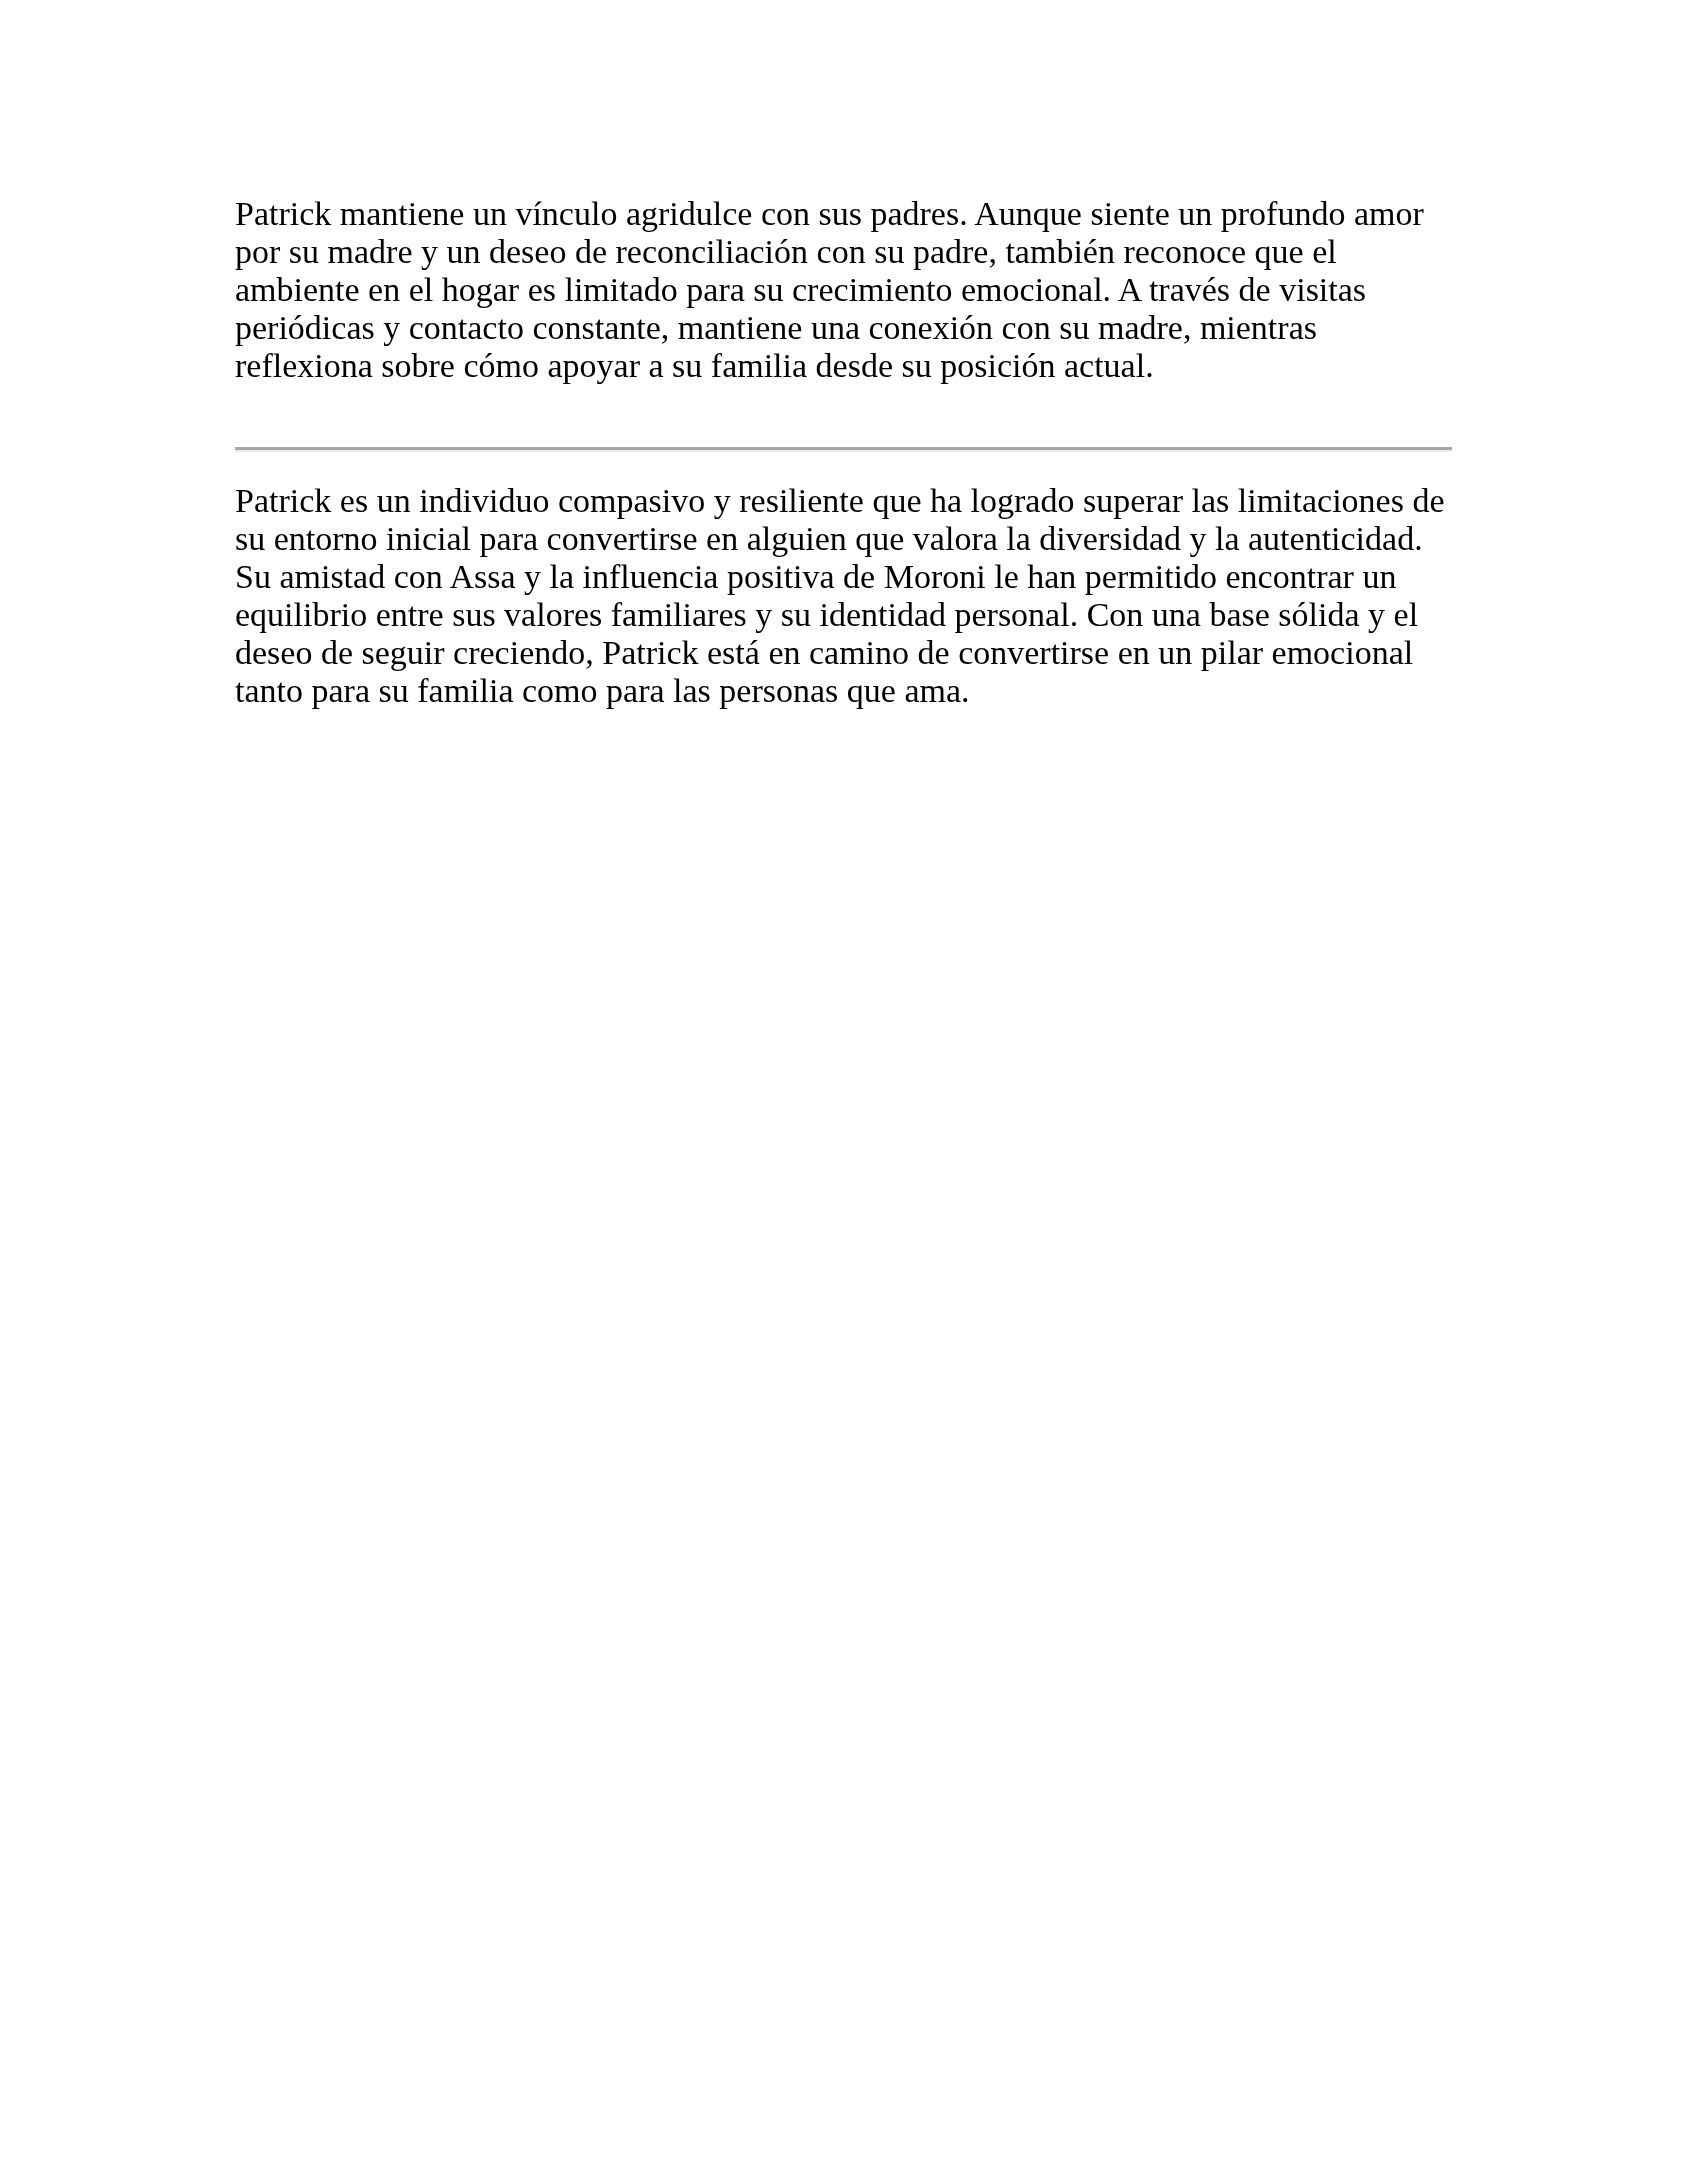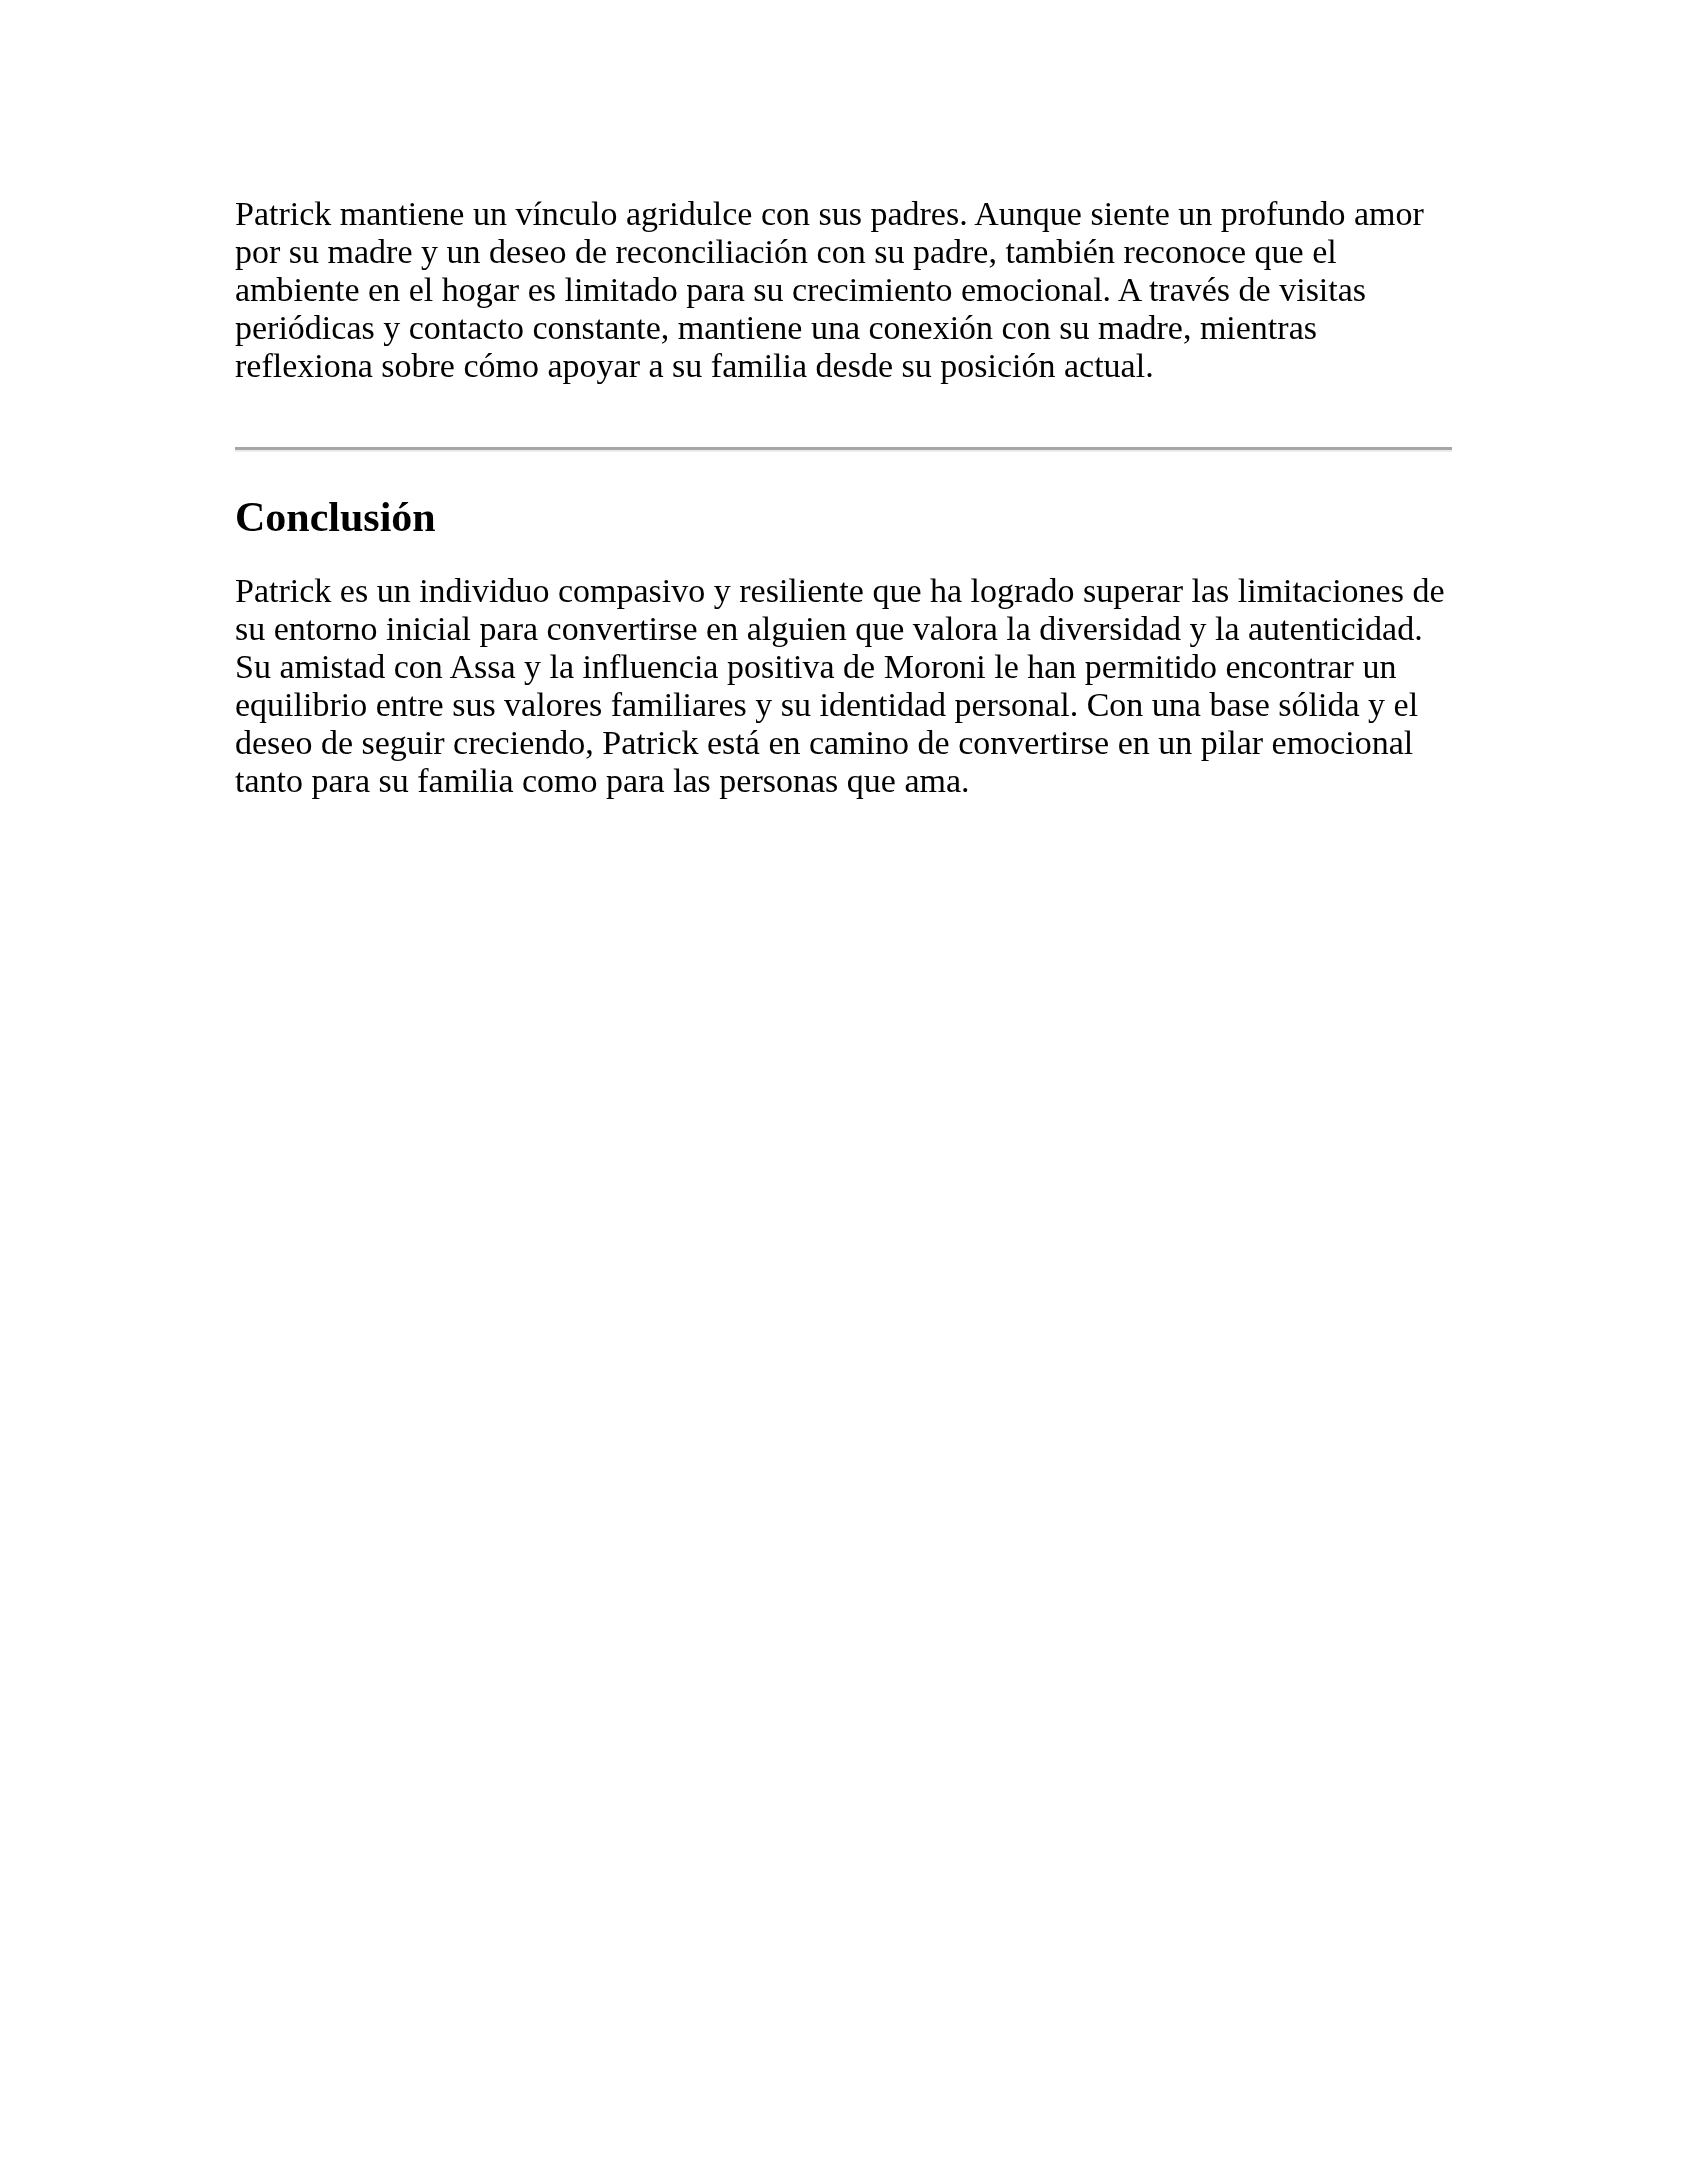--- a/index.html
+++ b/index.html
@@ -40,18 +40,17 @@
 </style>
 </head>
 <body>
 
 <div class="page">
 
   <p class="body-paragraph para-1">Patrick mantiene un vínculo agridulce con sus padres. Aunque siente un profundo amor por su madre y un deseo de reconciliación con su padre, también reconoce que el ambiente en el hogar es limitado para su crecimiento emocional. A través de visitas periódicas y contacto constante, mantiene una conexión con su madre, mientras reflexiona sobre cómo apoyar a su familia desde su posición actual.</p>
 
   <div class="section-divider"></div>
 
-  <h2 class="conclusion-heading">Conclusión</h2>
 
   <p class="body-paragraph para-2">Patrick es un individuo compasivo y resiliente que ha logrado superar las limitaciones de su entorno inicial para convertirse en alguien que valora la diversidad y la autenticidad. Su amistad con Assa y la influencia positiva de Moroni le han permitido encontrar un equilibrio entre sus valores familiares y su identidad personal. Con una base sólida y el deseo de seguir creciendo, Patrick está en camino de convertirse en un pilar emocional tanto para su familia como para las personas que ama.</p>
 
 </div>
 
 
 </body></html>

